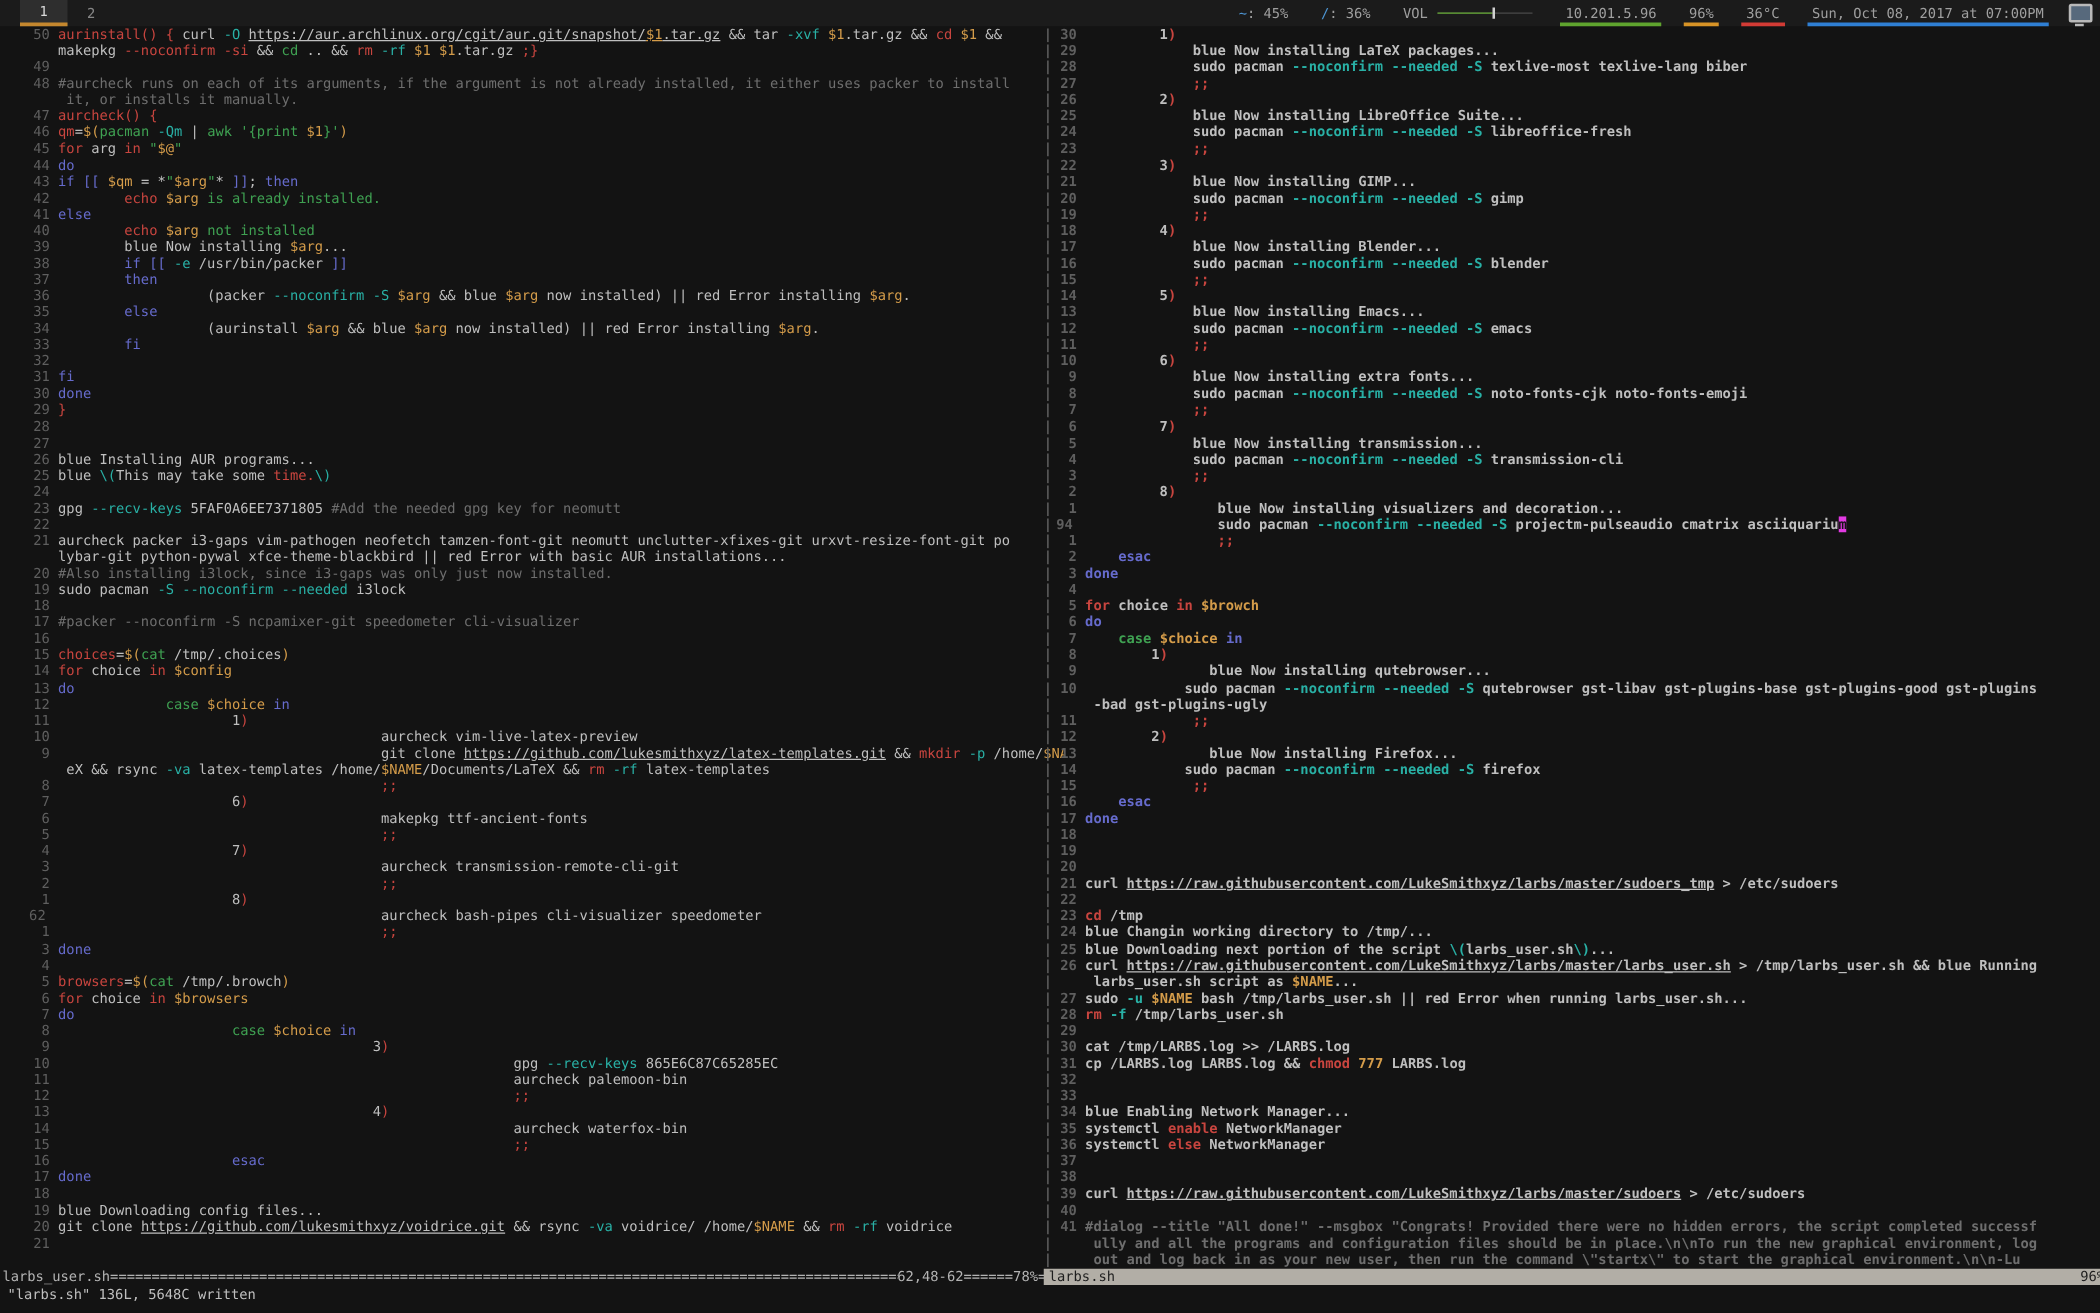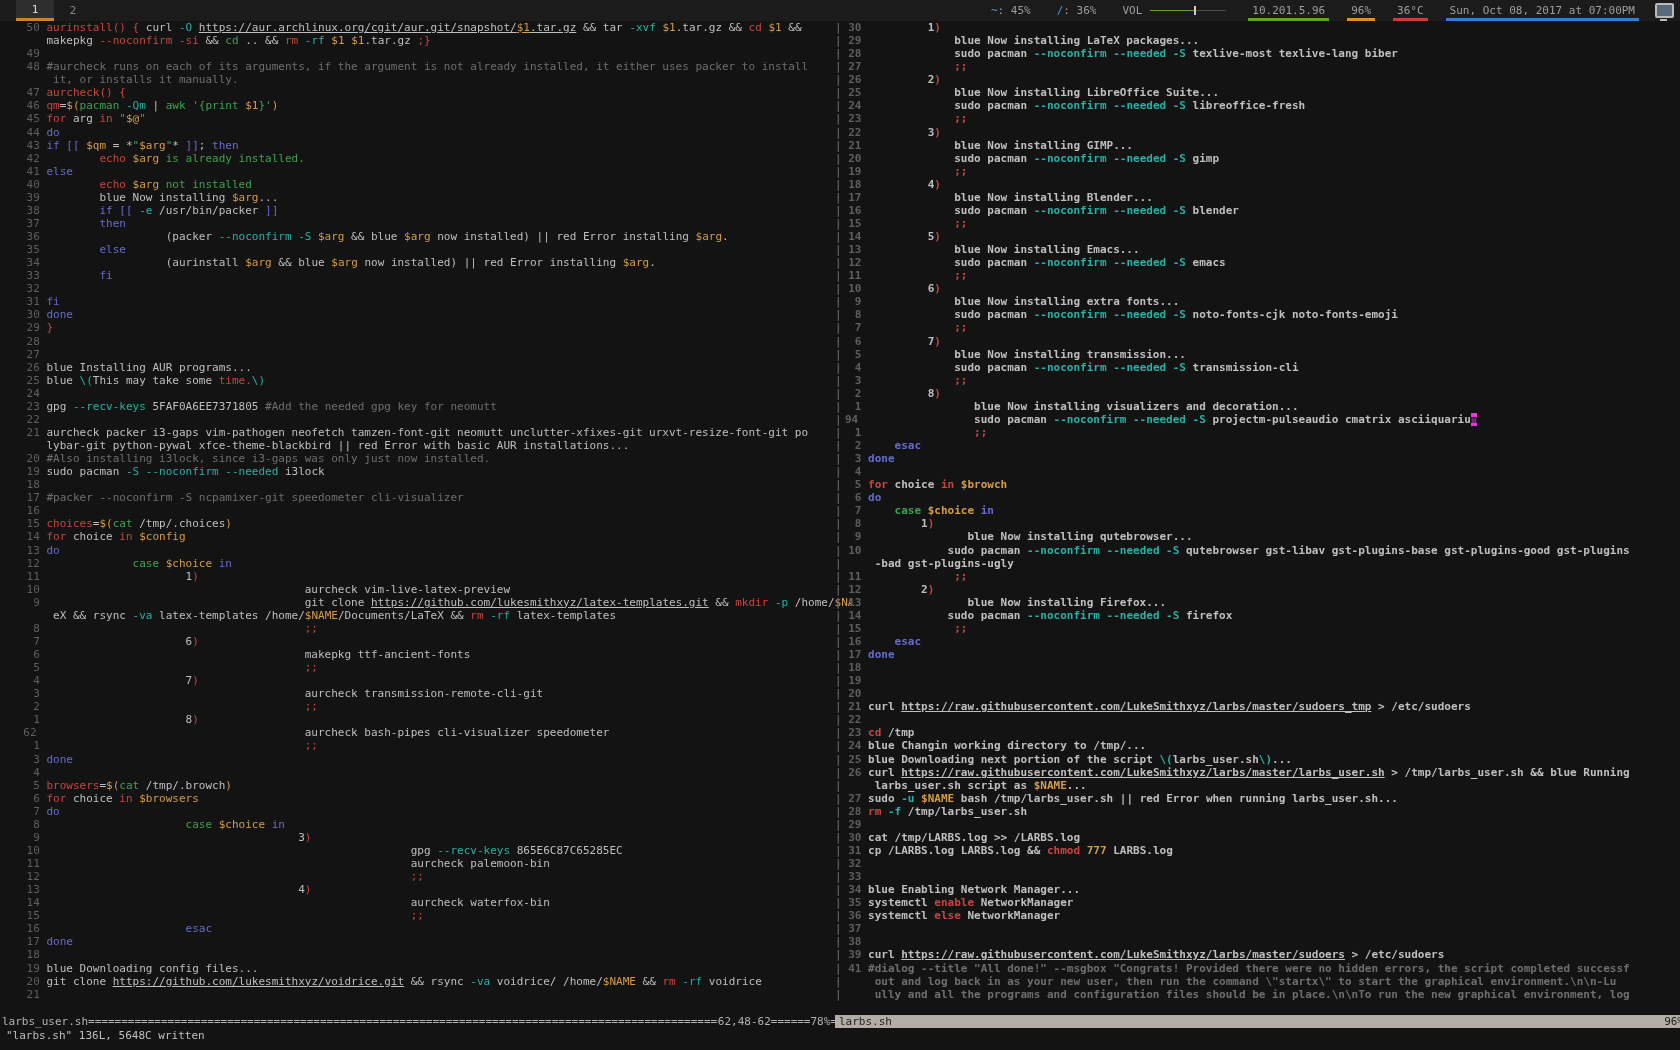--- a/index.html
+++ b/index.html
@@ -233,23 +233,24 @@
     <div class="row"><span class="vsep">|</span><span class="num">30</span><span class="d">cat /tmp/LARBS.log &gt;&gt; /LARBS.log</span></div>
     <div class="row"><span class="vsep">|</span><span class="num">31</span><span class="d">cp /LARBS.log LARBS.log &amp;&amp; </span><span class="r">chmod</span><span class="d"> </span><span class="y">777</span><span class="d"> LARBS.log</span></div>
     <div class="row"><span class="vsep">|</span><span class="num">32</span></div>
     <div class="row"><span class="vsep">|</span><span class="num">33</span></div>
     <div class="row"><span class="vsep">|</span><span class="num">34</span><span class="d">blue Enabling Network Manager...</span></div>
     <div class="row"><span class="vsep">|</span><span class="num">35</span><span class="d">systemctl </span><span class="r">enable</span><span class="d"> NetworkManager</span></div>
     <div class="row"><span class="vsep">|</span><span class="num">36</span><span class="d">systemctl </span><span class="r">else</span><span class="d"> NetworkManager</span></div>
     <div class="row"><span class="vsep">|</span><span class="num">37</span></div>
     <div class="row"><span class="vsep">|</span><span class="num">38</span></div>
     <div class="row"><span class="vsep">|</span><span class="num">39</span><span class="d">curl </span><span class="u">https://raw.githubusercontent.com/LukeSmithxyz/larbs/master/sudoers</span><span class="d"> &gt; /etc/sudoers</span></div>
+    <div class="row"><span class="vsep">|</span><span class="num">40</span></div>
     <div class="row"><span class="vsep">|</span><span class="num">41</span><span class="c">#dialog --title "All done!" --msgbox "Congrats! Provided there were no hidden errors, the script completed successf</span></div>
+    <div class="row"><span class="vsep">|</span><span class="num"></span><span class="c"> ully and all the programs and configuration files should be in place.\n\nTo run the new graphical environment, log</span></div>
     <div class="row"><span class="vsep">|</span><span class="num"></span><span class="c"> out and log back in as your new user, then run the command \"startx\" to start the graphical environment.\n\n-Lu</span></div>
-    <div class="row"><span class="vsep">|</span><span class="num"></span><span class="c"> ully and all the programs and configuration files should be in place.\n\nTo run the new graphical environment, log</span></div>
   </div>
 
 <div class="statusline status-left">
   <span>larbs_user.sh</span><span class="fill">========================================================================================================================</span><span>62,48-62======78%=</span>
 </div>
 <div class="statusline status-right">
   <span>larbs.sh</span><span class="spacer"></span><span class="ruler">94,78-92</span><span>96%</span>
 </div>
 <div class="cmdline">"larbs.sh" 136L, 5648C written</div>
 

